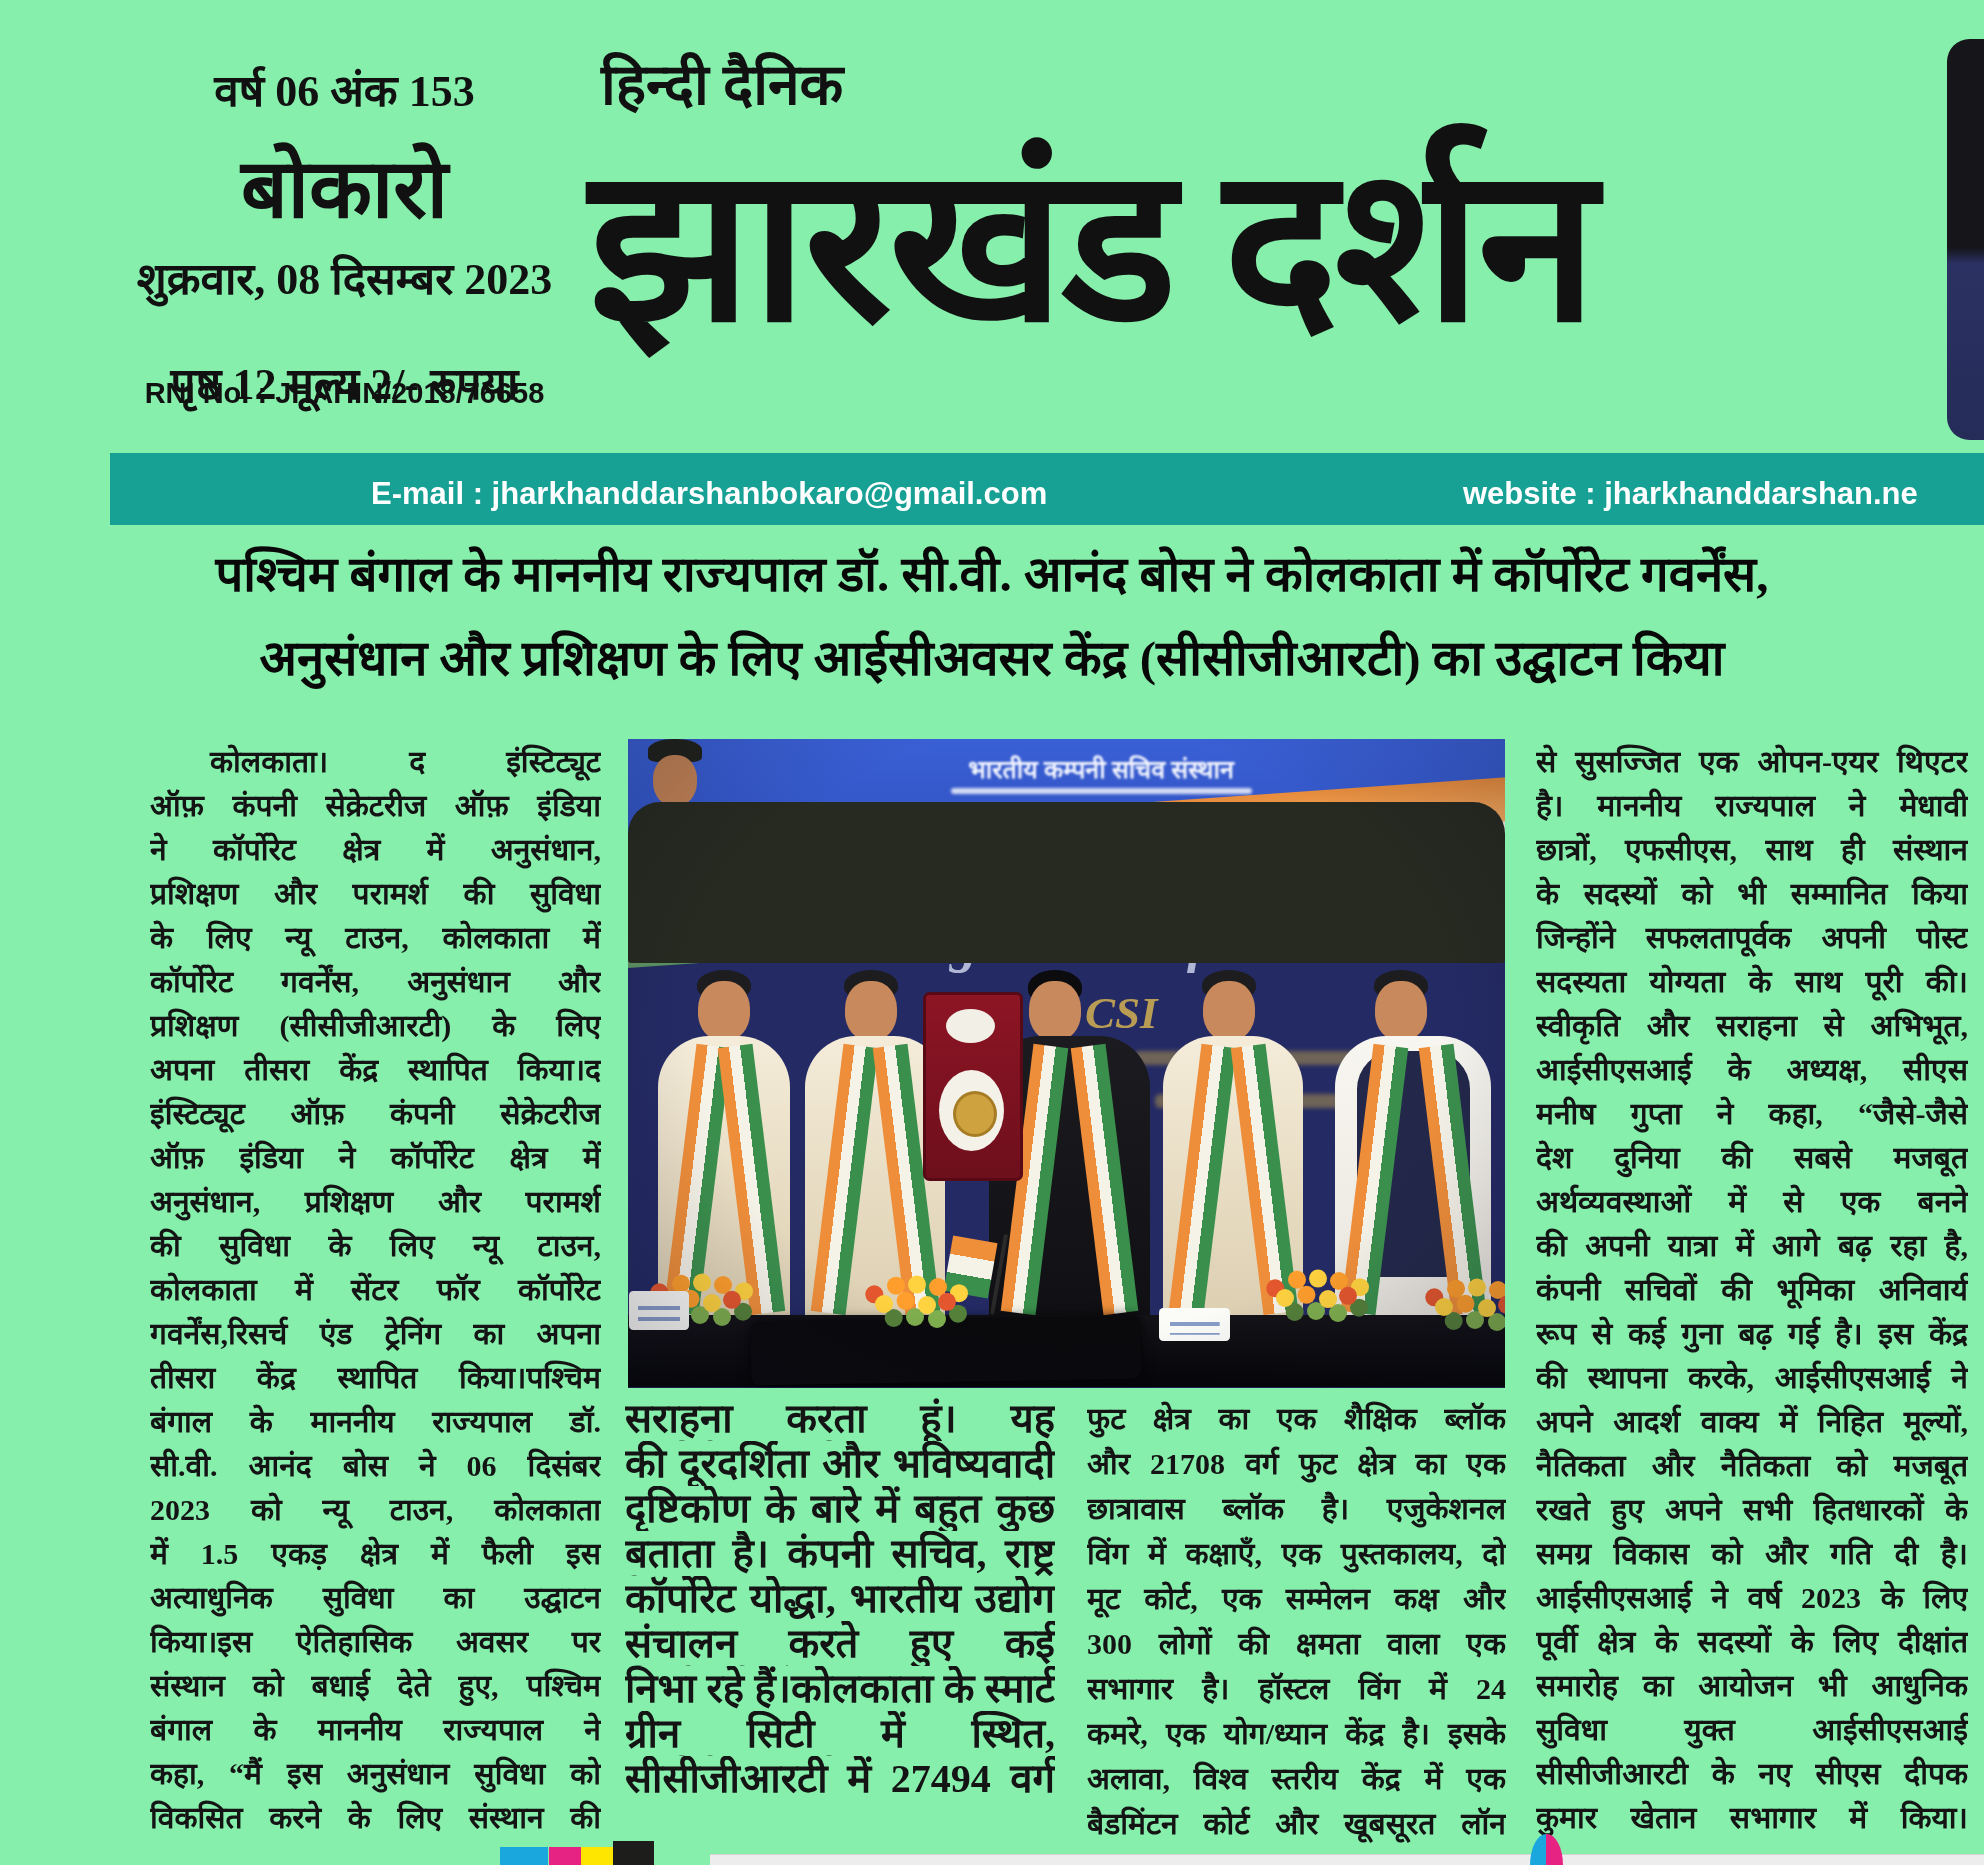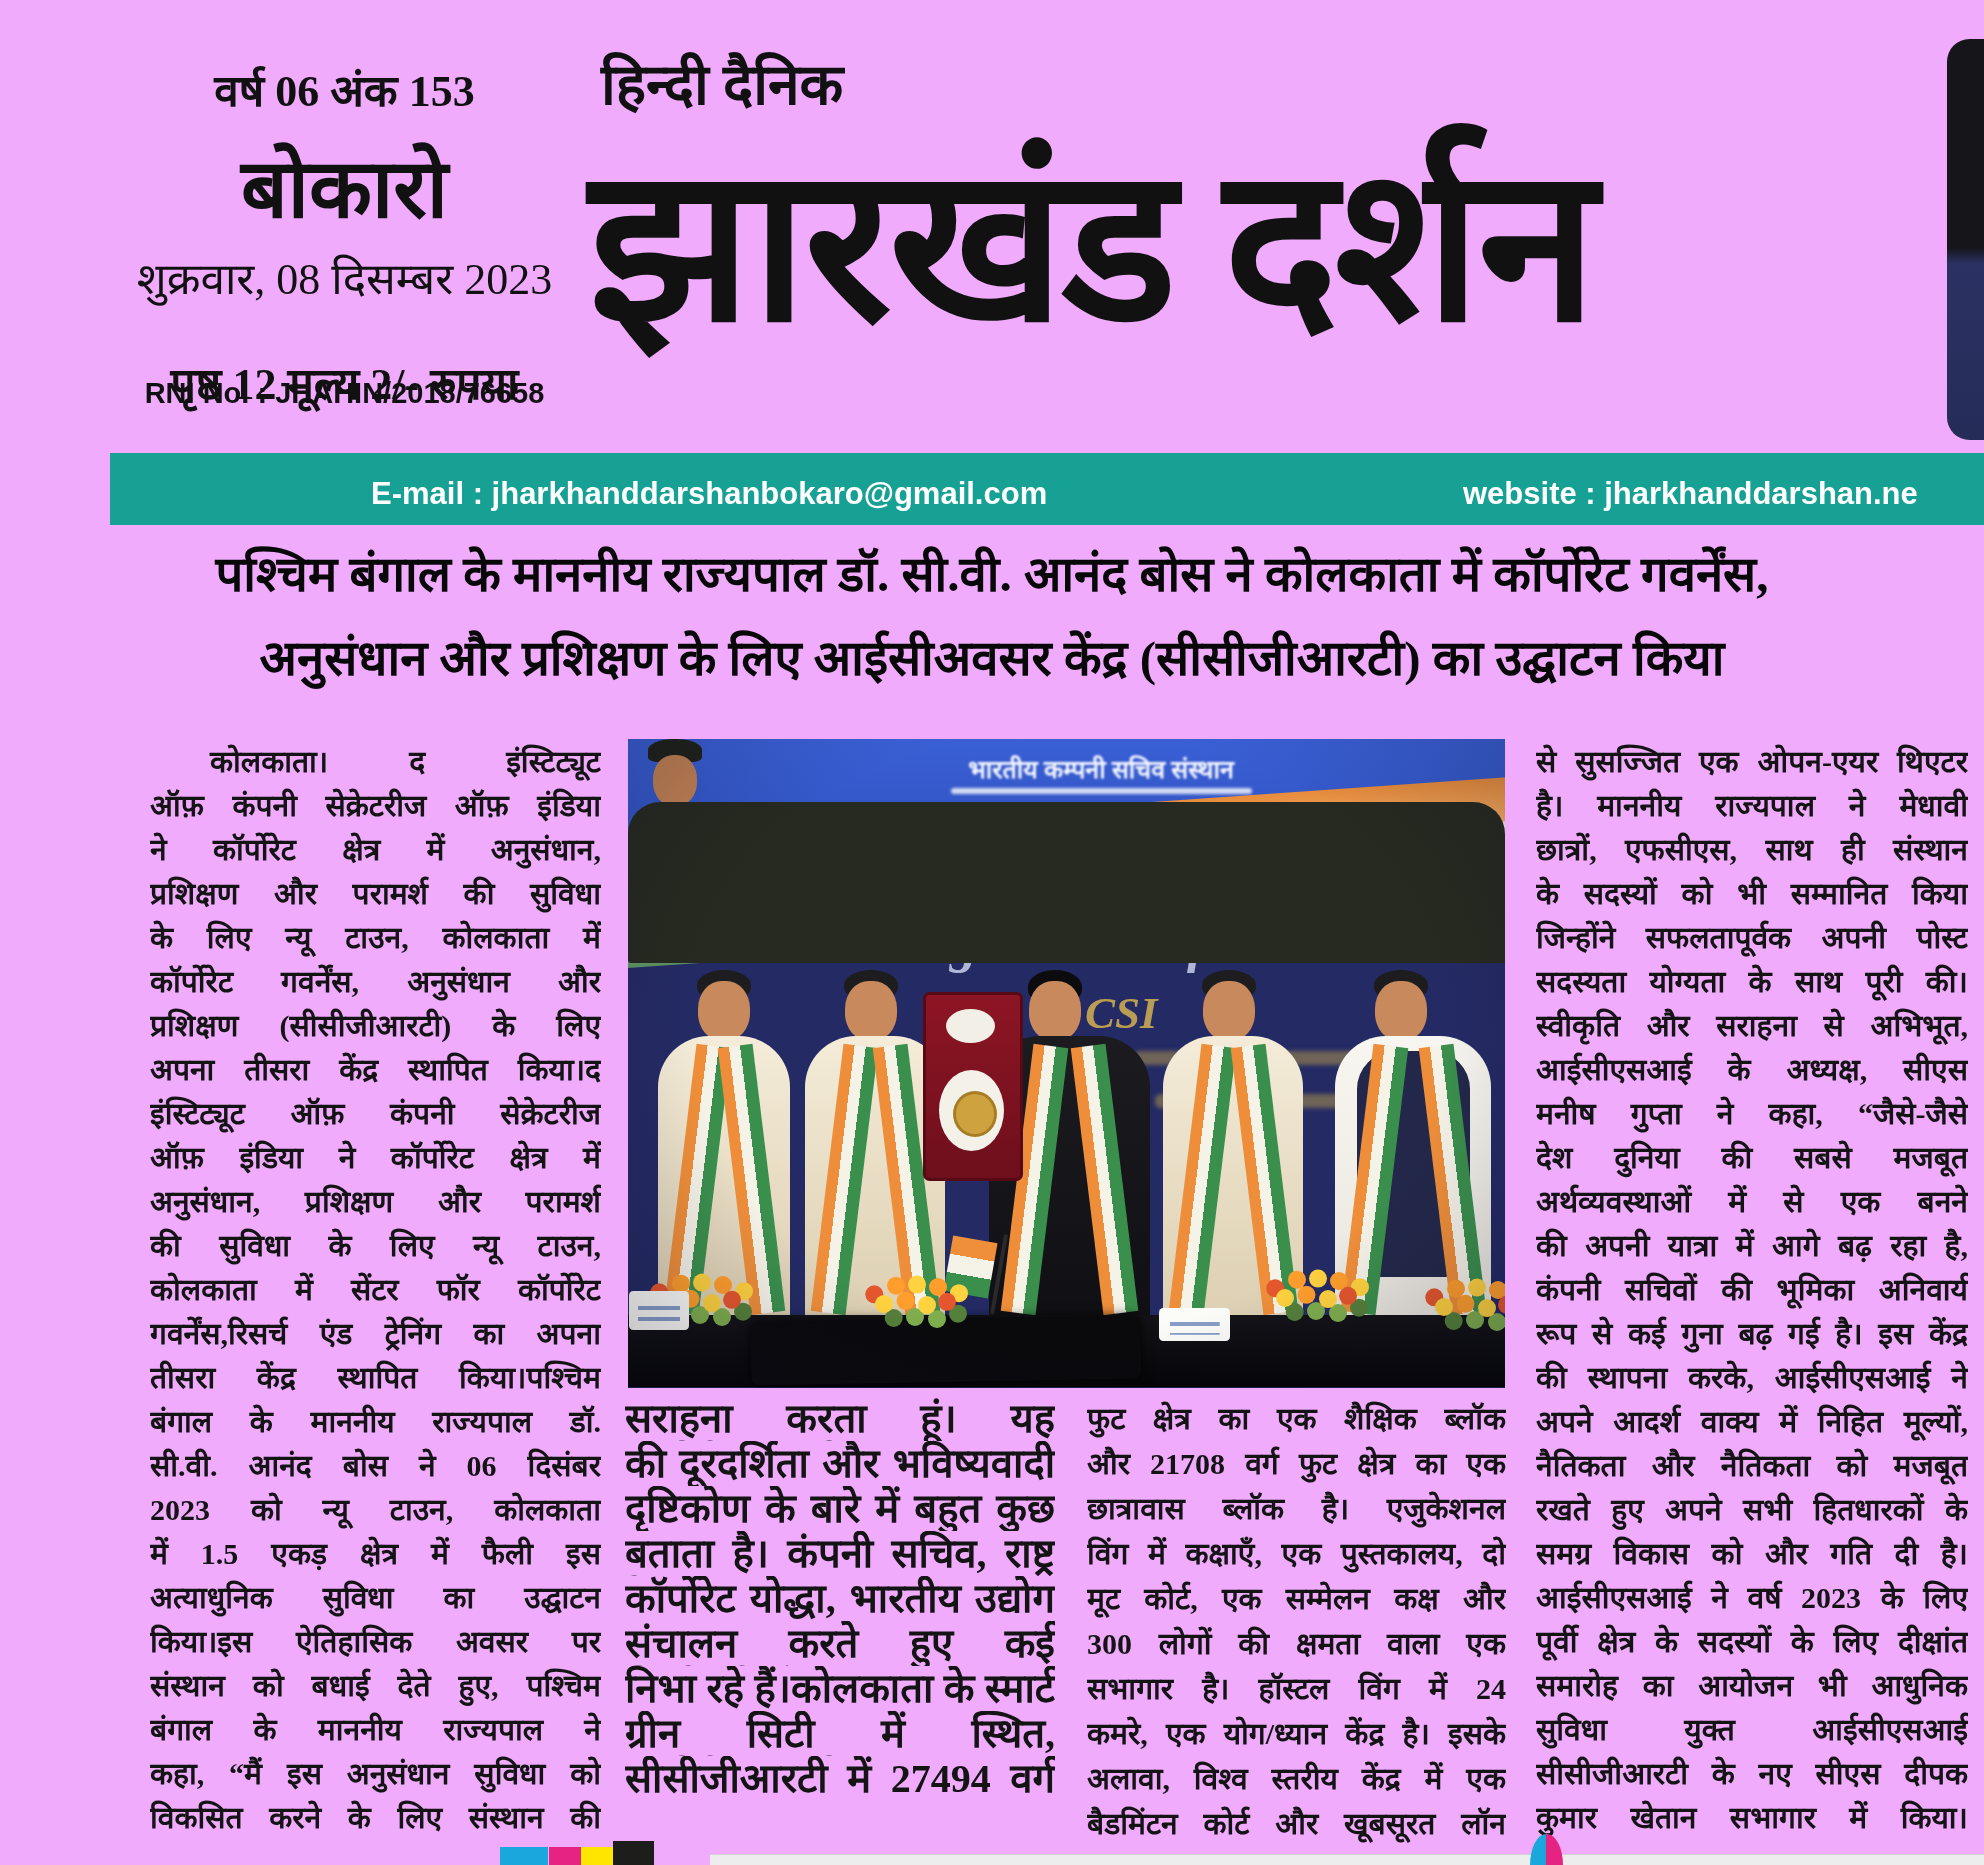--- a/index.html
+++ b/index.html
@@ -1,23 +1,23 @@
 <!DOCTYPE html>
 <html style="font-size:8.6px"><head>
 <meta charset="utf-8">
 <style>
   html,body{margin:0;padding:0;background:#ffffff;}
-  #page{position:relative;width:1985px;height:1865px;background:#f0abfc;overflow:hidden;
+  #page{position:relative;width:1985px;height:1865px;background:#86efac;overflow:hidden;
         font-family:"Liberation Serif", serif;color:#111;}
 
   
   .issue-block{position:absolute;left:81px;top:48px;width:527px;text-align:center;}
   .issue-no{position:absolute;left:0;top:10.8px;width:100%;font-size:44px;font-weight:800;white-space:nowrap;}
   .issue-city{position:absolute;left:0;top:81px;width:100%;font-size:82px;font-weight:900;white-space:nowrap;}
-  .issue-date{position:absolute;left:0;top:199px;width:100%;font-size:44px;font-weight:400;white-space:nowrap;}
+  .issue-date{position:absolute;left:0;top:199px;width:100%;font-size:44px;font-weight:700;white-space:nowrap;}
   .issue-price{position:absolute;left:0;top:264px;width:100%;font-size:44px;font-weight:800;white-space:nowrap;margin-top:40px;}
   .issue-rni{position:absolute;left:0;top:329px;width:100%;font-size:29px;font-weight:700;
              font-family:"Liberation Sans",sans-serif;white-space:nowrap;}
 
   
   .tagline{position:absolute;left:601px;top:43px;font-size:57px;font-weight:800;white-space:nowrap;}
   .np-title{position:absolute;left:589px;top:86px;width:1361px;font-size:215px;line-height:1.5;
             font-weight:900;white-space:nowrap;letter-spacing:-3.2px;}
   .tr-object{position:absolute;left:1947px;top:39px;width:38px;height:401px;border-radius:22.6px 0 0 22.6px;
              background:linear-gradient(180deg,#15151a 0%,#15151a 52%,#2b3162 56%,#262c58 100%);}

